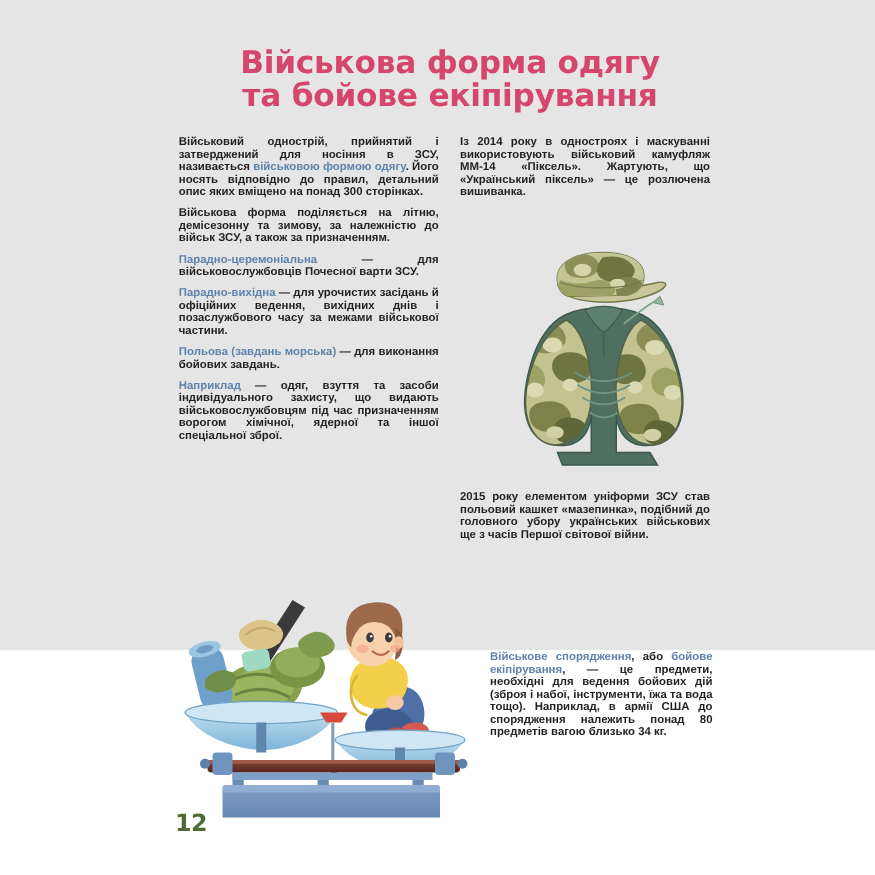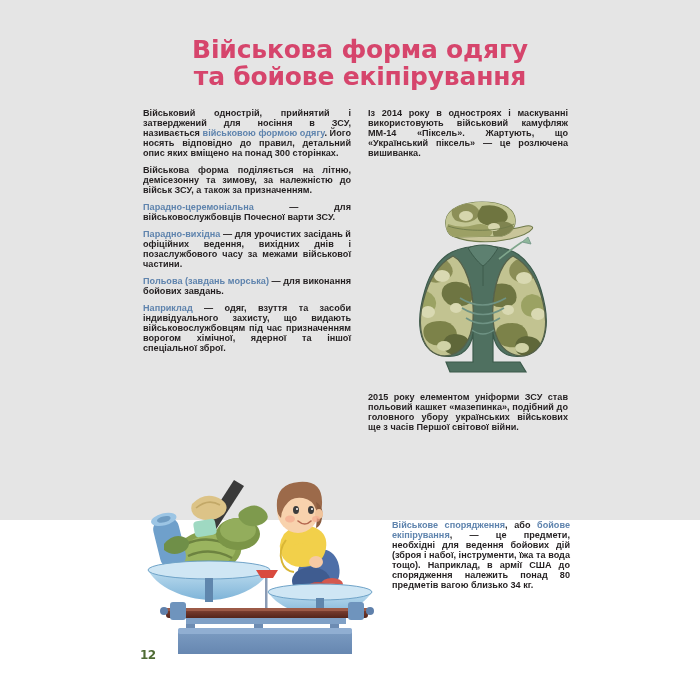--- a/index.html
+++ b/index.html
@@ -82,21 +82,21 @@
     color: #5e83ad;
   }
 
   
   .page-number {
     position: absolute;
     left: 140px;
     top: 648px;
     font-family: "DejaVu Sans", sans-serif;
     font-weight: 700;
-    font-size: 12px;
+    font-size: 19px;
     color: #4e6b33;
     letter-spacing: -0.5px;
   }
 
   
   .illus {
     position: absolute;
   }
   #uniform-illustration {
     left: 398px;

